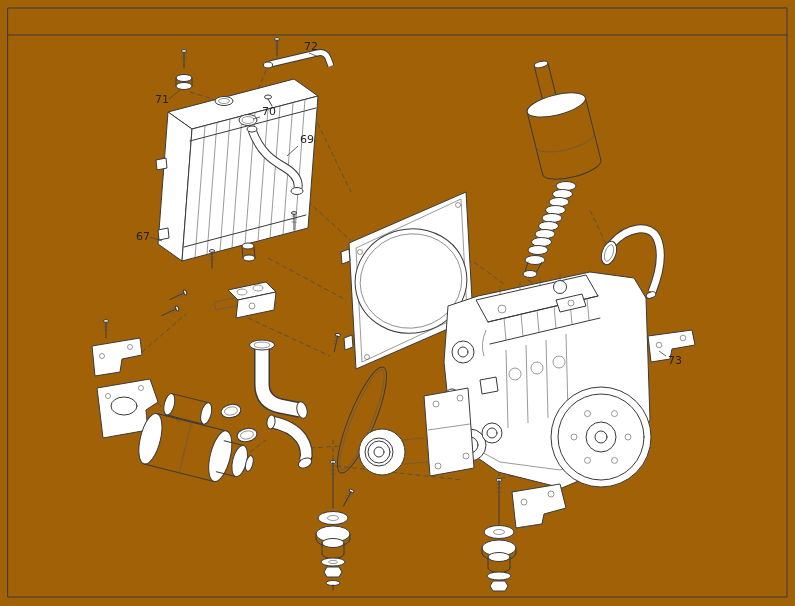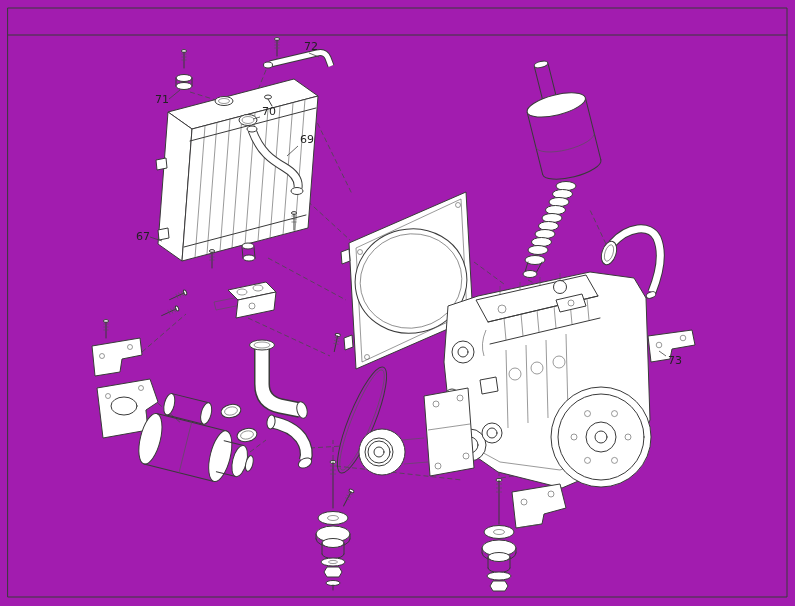--- a/index.html
+++ b/index.html
@@ -1,16 +1,16 @@
 <!DOCTYPE html>
 <html><head>
 <meta charset="utf-8">
 <style>
   html,body{margin:0;padding:0;background:#e8e8e8;}
-  .page{position:relative;width:795px;height:606px;background:#a21caf;overflow:hidden;
+  .page{position:relative;width:795px;height:606px;background:#a16207;overflow:hidden;
         font-family:"DejaVu Sans",sans-serif;}
   svg{position:absolute;left:0;top:0;}
   .ln{fill:none;stroke:#3a3a3a;stroke-width:1;stroke-linecap:round;stroke-linejoin:round;}
   .wf{fill:#ffffff;stroke:#3a3a3a;stroke-width:1;stroke-linejoin:round;}
   .thin{fill:none;stroke:#555;stroke-width:.6;}
   .dash{fill:none;stroke:#4a4a4a;stroke-width:.8;stroke-dasharray:5 3;}
   .tb16{fill:none;stroke:#3a3a3a;stroke-width:16;}
   .ti16{fill:none;stroke:#fff;stroke-width:13;}
   .tb13{fill:none;stroke:#3a3a3a;stroke-width:13;}
   .ti13{fill:none;stroke:#fff;stroke-width:10.5;}

